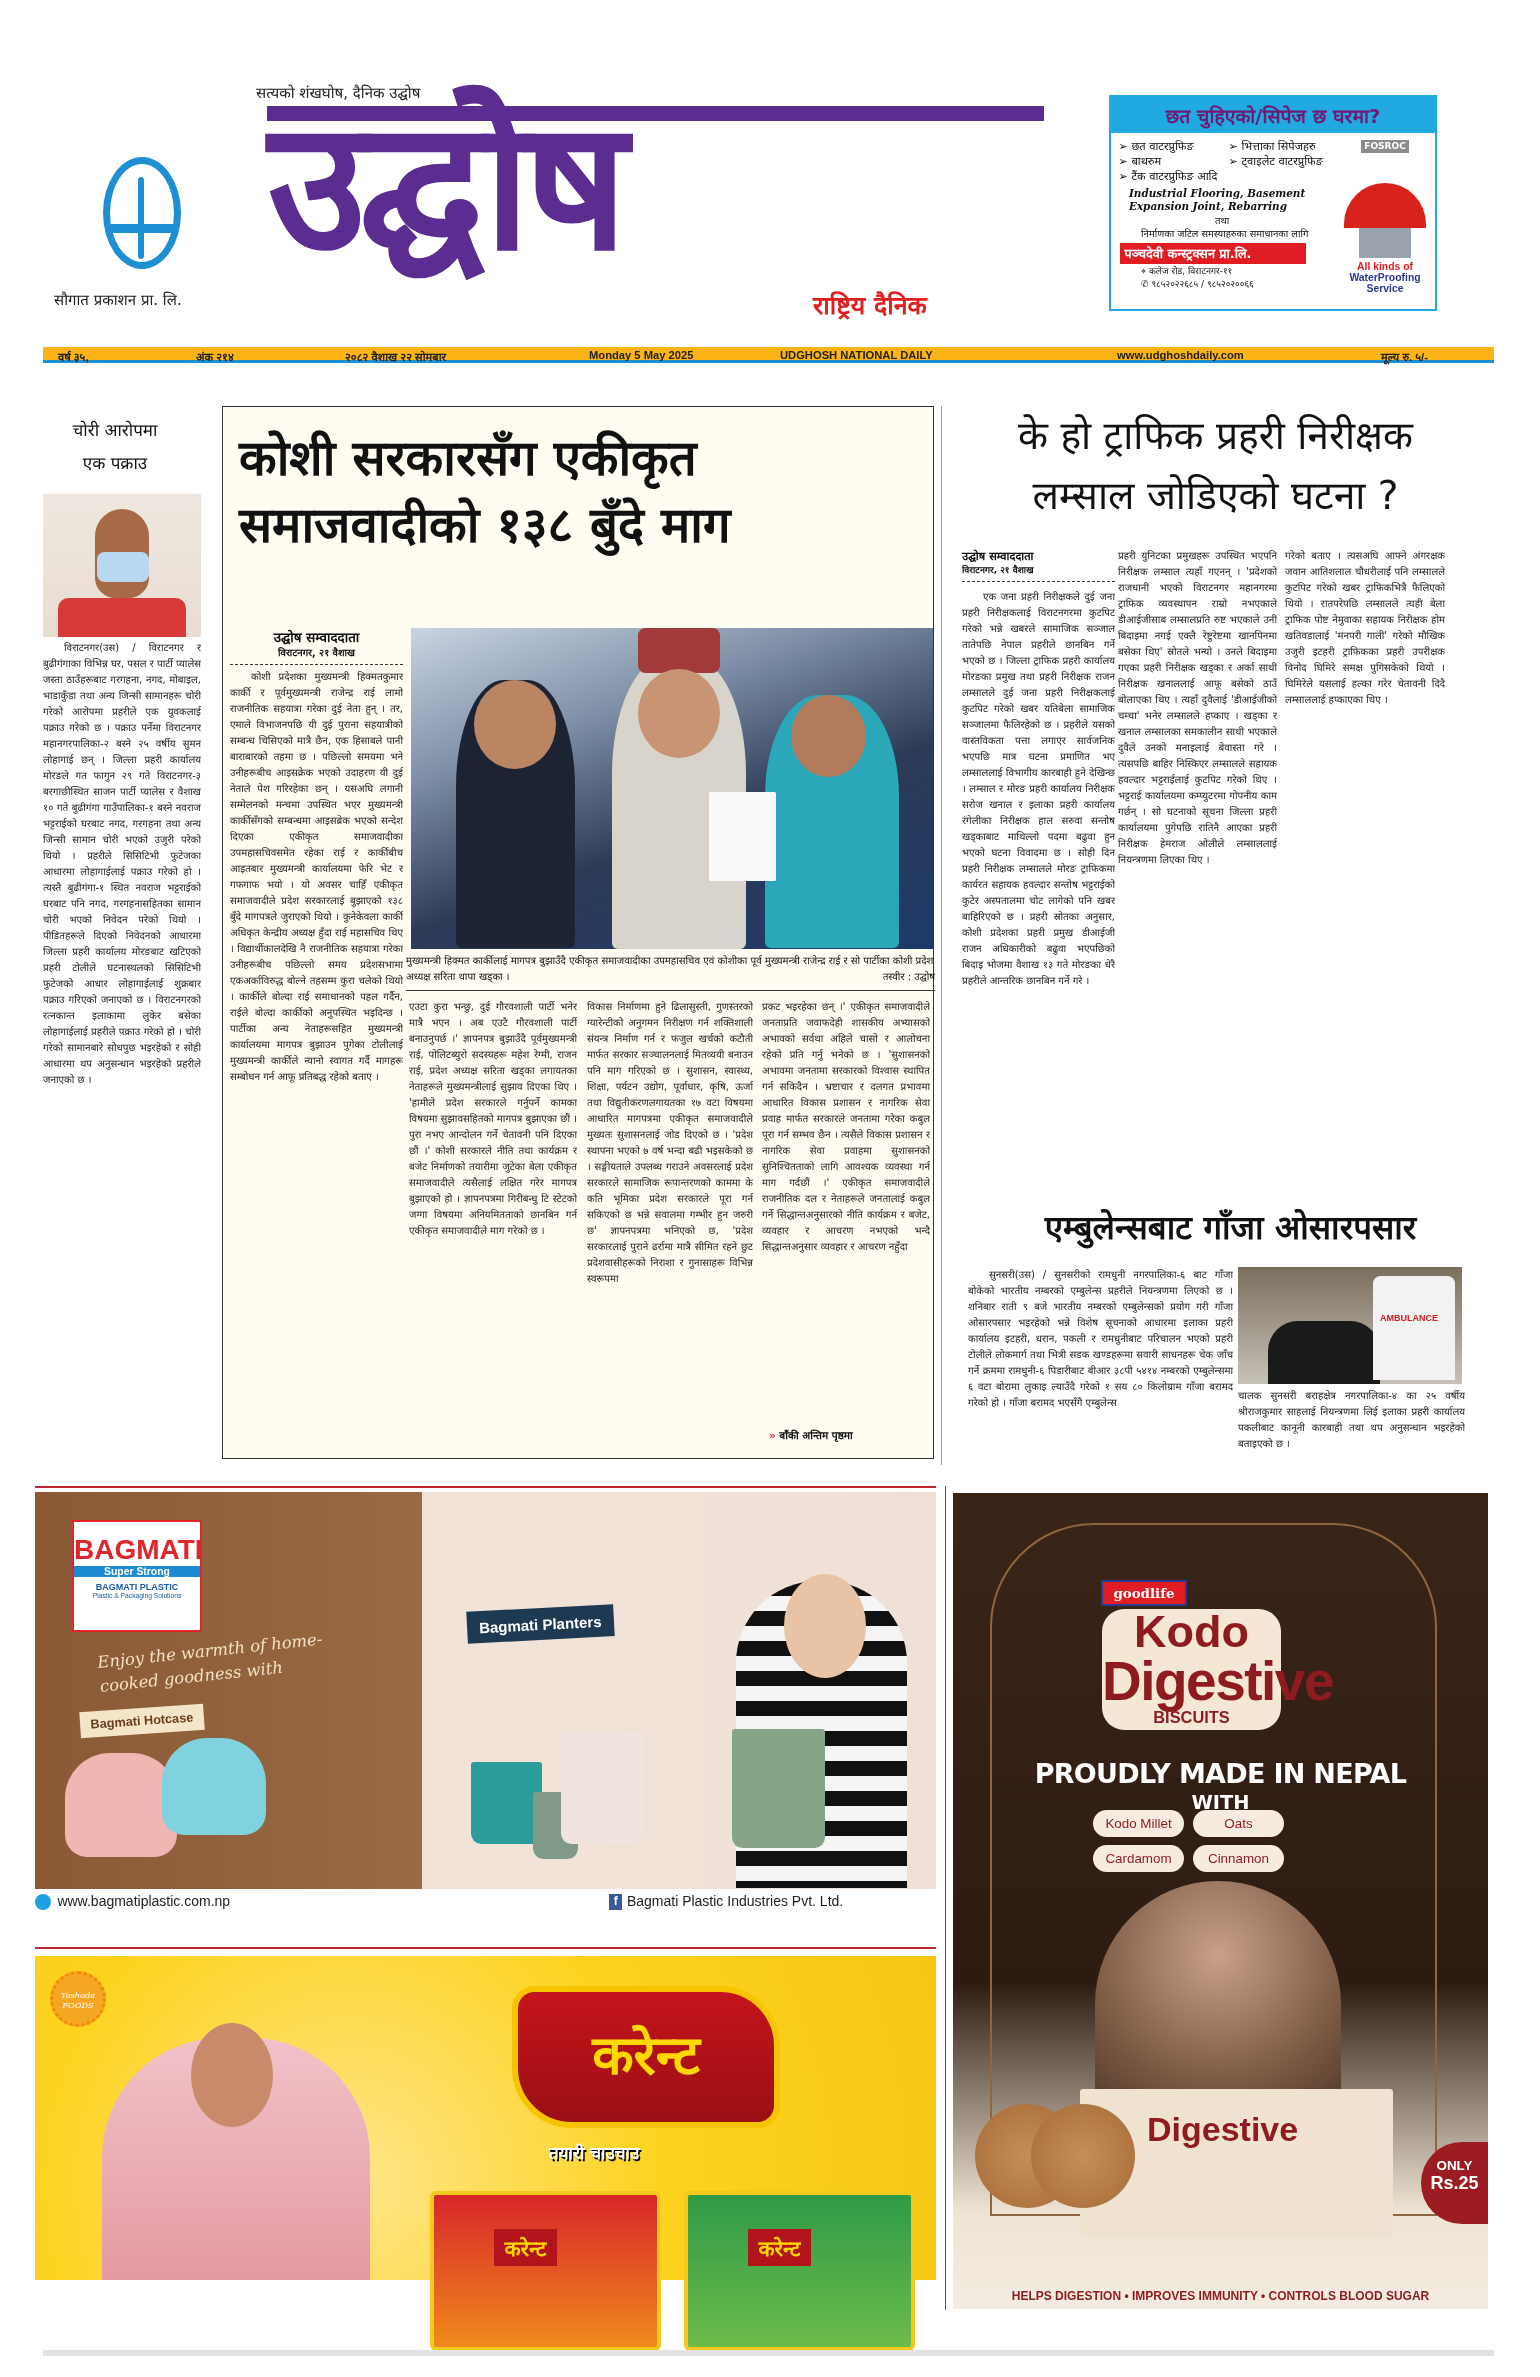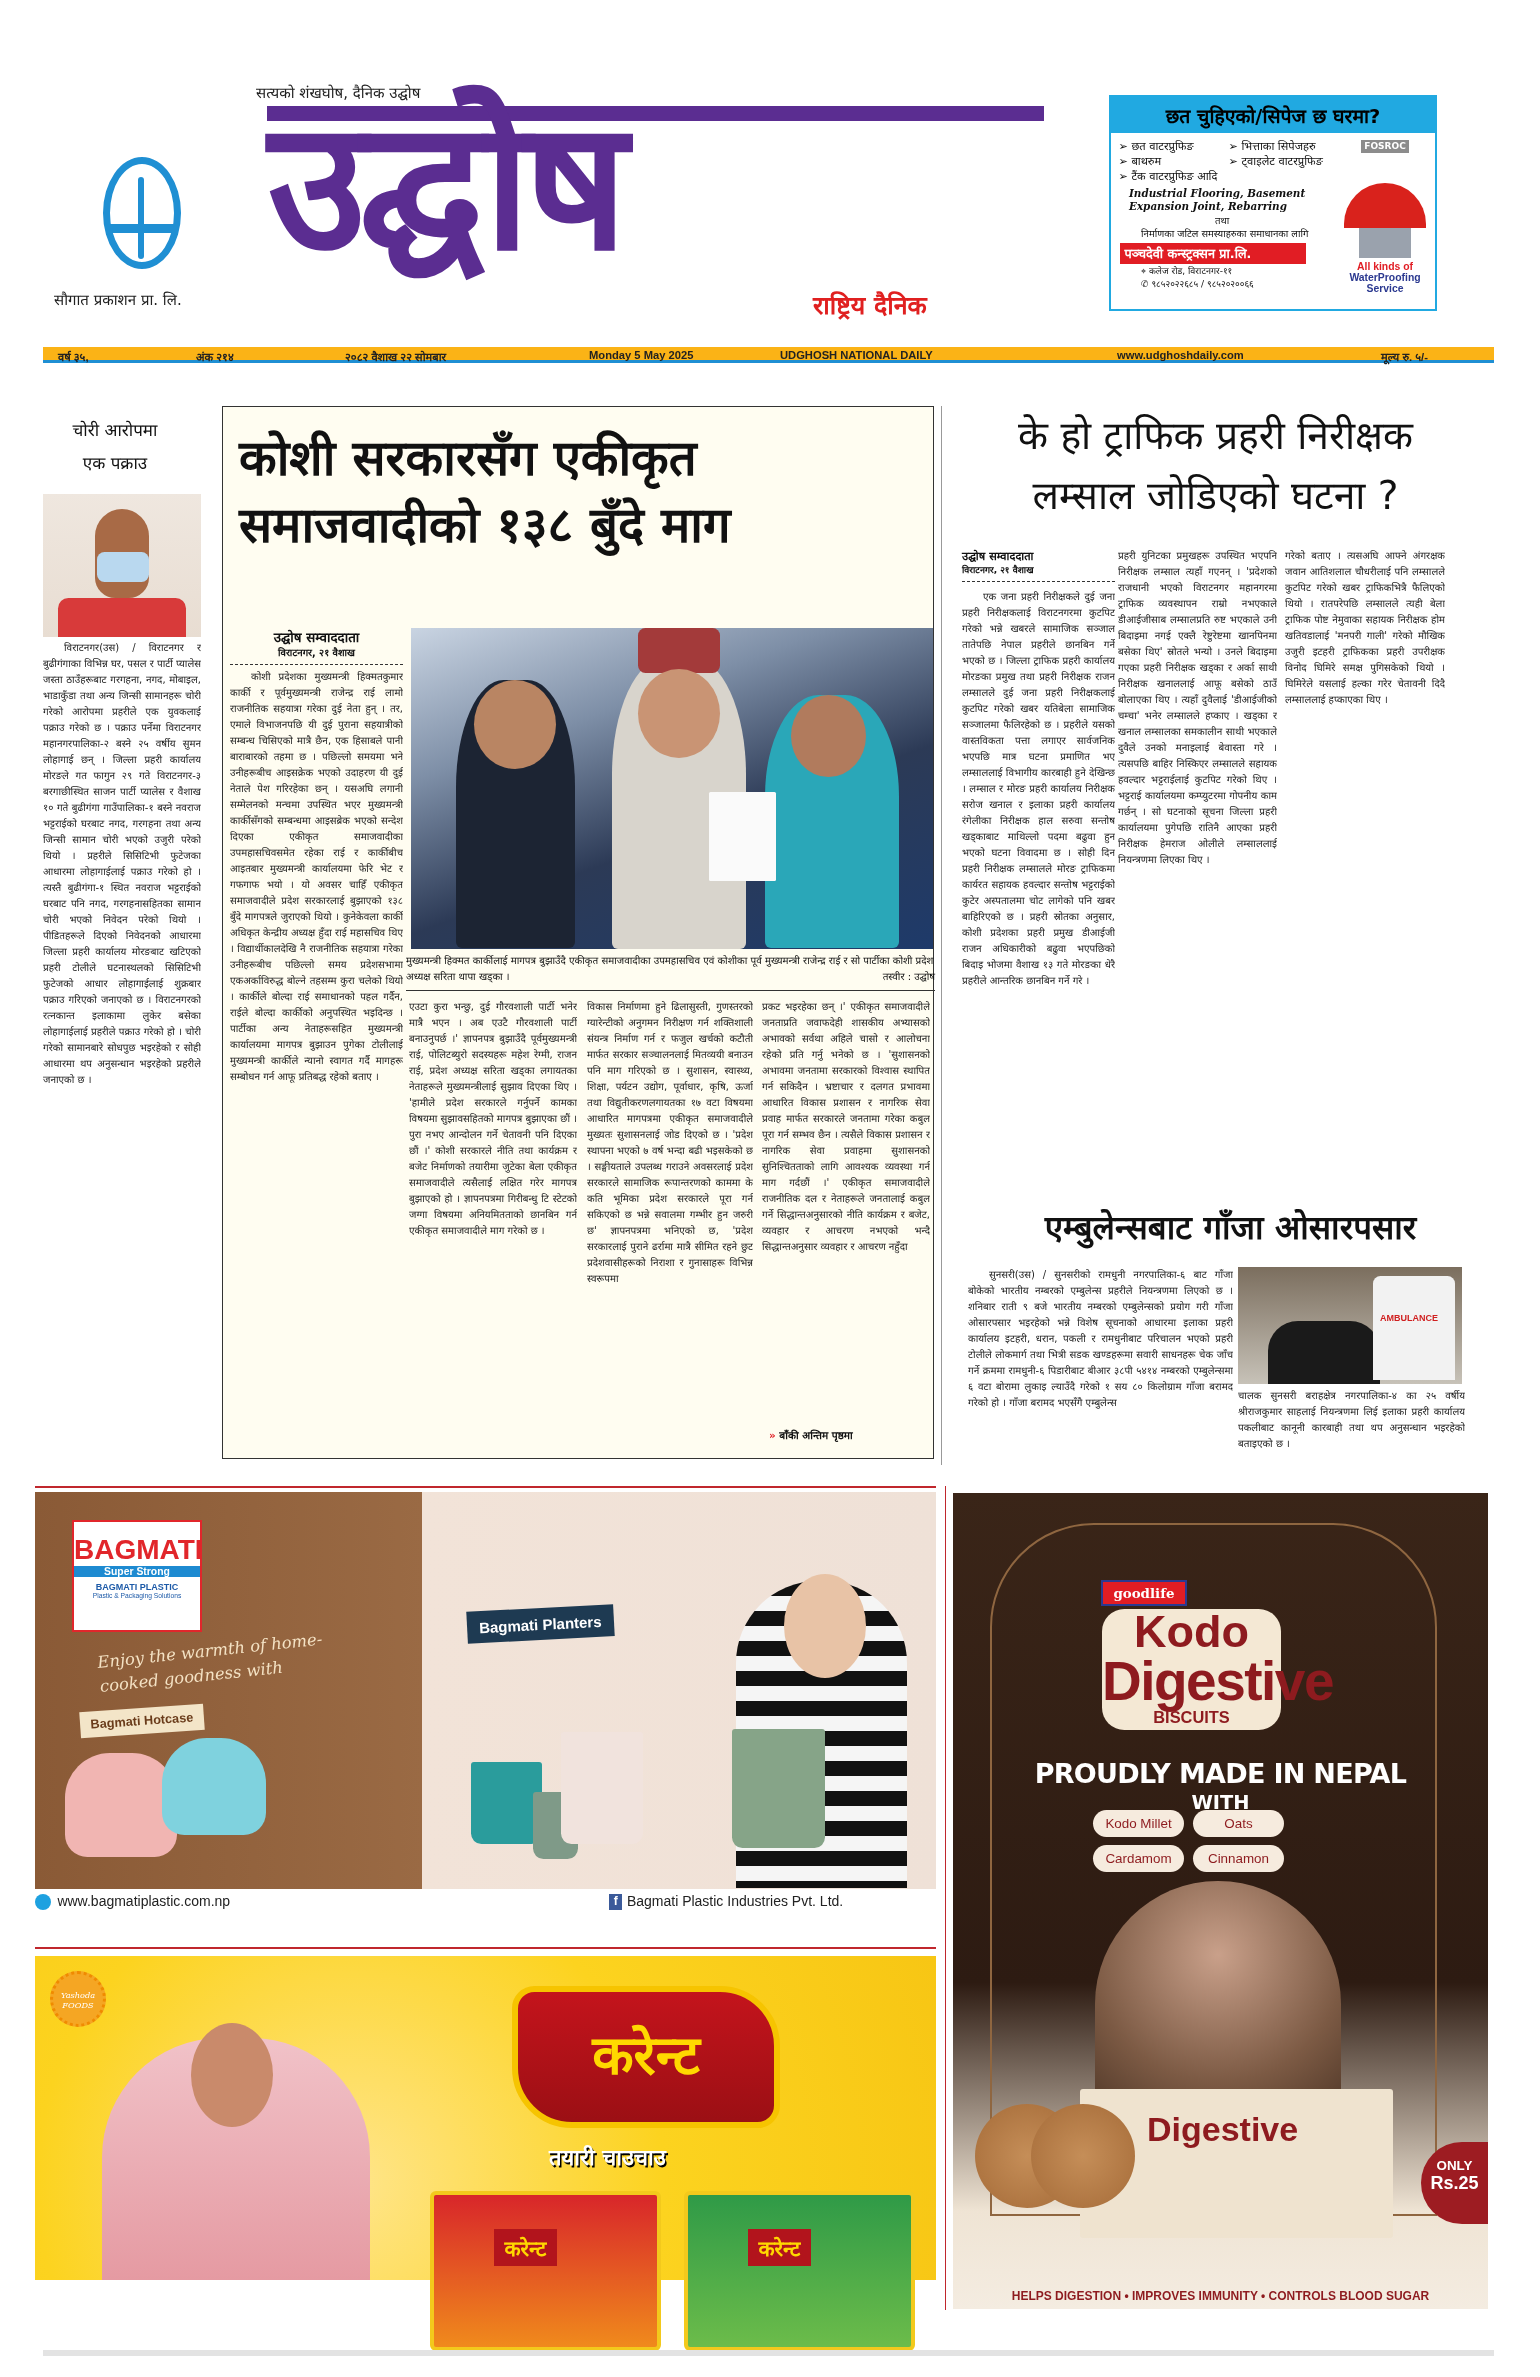--- a/index.html
+++ b/index.html
@@ -9,21 +9,21 @@
   #logo-circle{left:103px;top:157px;width:78px;height:112px;border:7.5px solid #1f8fd3;border-radius:50%}
   #logo-circle:before{content:"";position:absolute;left:0;right:0;top:60px;height:9px;background:#1f8fd3}
   #logo-circle:after{content:"";position:absolute;left:28px;top:13.4px;width:6px;height:82px;background:#1f8fd3;border-radius:3px}
   .publisher{left:54px;top:289px;font-size:15px;color:#222}
   .tagline{left:256px;top:82px;font-size:15px;color:#222}
   .masthead{left:268px;top:89px;font-family:"DejaVu Sans",sans-serif;font-weight:bold;font-size:179px;line-height:194px;color:#5b2d91;letter-spacing:-6px}
   .mast-bar{left:267px;top:106px;width:777px;height:15px;background:#5b2d91}
   .mast-sub{left:813px;top:287px;font-size:25px;color:#e02020;font-weight:bold}
   
   .topad{left:1109px;top:95px;width:328px;height:216px;border:2.2px solid #21a9e1;background:#fff}
-  .topad .hd{background:#21a9e1;color:#000000;font-weight:bold;font-size:19.4px;text-align:center;padding:4.5px 0}
+  .topad .hd{background:#21a9e1;color:#701a75;font-weight:bold;font-size:19.4px;text-align:center;padding:4.5px 0}
   .topad ul{list-style:none;font-size:11.2px;padding:4.5px 7.5px;columns:2;width:224px}
   .topad li:before{content:"➢ "}
   .topad .eng{font-family:"DejaVu Serif",serif;font-style:italic;font-weight:bold;font-size:10.4px;padding-left:18px;width:231px;line-height:13.4px}
   .topad .c{font-size:9.7px;text-align:left;padding-left:30px;width:231px}
   .topad .red{background:#e11d24;color:#fff;font-weight:bold;font-size:12.7px;margin:3px 0 0 9px;width:186px;padding:1.5px 4.5px}
   .topad .addr{font-size:9px;padding-left:30px}
   .topad .brand{position:absolute;right:9px;top:41px;width:82px;text-align:center}
   .fosroc{background:#8c8c8c;color:#fff;font-weight:bold;font-size:9px;padding:1.5px 3px;display:inline-block}
   .umbrella{width:82px;height:45px;border-radius:45px 45px 0 0;background:#d9221c;margin-top:30px}
   .house{width:52px;height:30px;background:#9aa2ad;margin:0 auto}
@@ -76,21 +76,21 @@
   .planter-badge{position:absolute;left:432px;top:116px;background:#1e3a52;color:#fff;font-weight:bold;font-size:15px;padding:7.5px 12px;transform:rotate(-3deg);font-family:"Liberation Sans",sans-serif}
   .woman{position:absolute;left:701px;top:89px;width:171px;height:307px;background:repeating-linear-gradient(#111 0 15px,#f5f5f5 15px 30px);border-radius:82px 82px 0 0}
   .woman:before{content:"";position:absolute;left:48px;top:-7.5px;width:82px;height:104px;border-radius:50%;background:#e8c3a6}
   .pl{position:absolute;bottom:45px;border-radius:3px 3px 10.4px 10.4px}
   .bag-foot{left:35px;top:1891px;width:901px;height:22.4px;font-family:"Liberation Sans",sans-serif;font-size:14px;color:#222}
   .globe{display:inline-block;width:16.4px;height:16.4px;border-radius:50%;background:#1ea1e0;vertical-align:middle;margin-right:6px}
   .fb{display:inline-block;width:13.4px;height:16.4px;background:#3b5a9a;color:#fff;font-weight:bold;font-size:12px;text-align:center;vertical-align:middle;margin-right:4.5px}
   .cur-ad{left:35px;top:1956px;width:901px;height:324px;background:radial-gradient(circle at 35% 70%,#ffe58a,#fcd31f 50%,#f7c614)}
   .yash{position:absolute;left:15px;top:15px;width:56px;height:56px;border-radius:50%;background:#f5a623;border:3px dotted #f08a00;color:#fff;font-size:8.2px;font-style:italic;text-align:center;padding-top:16.4px;font-family:"DejaVu Serif",serif}
   .cur-logo{position:absolute;left:477px;top:30px;width:268px;height:142px;background:linear-gradient(#c4141c,#9b0f14);border:6px solid #f6c400;border-radius:22.4px 60px 22.4px 60px;color:#ffd800;font-weight:bold;font-size:54px;text-align:center;line-height:127px}
-  .tayari{position:absolute;left:514px;top:185px;color:#fff;font-weight:bold;font-size:22px;text-shadow:1.5px 1.5px 0 #000}
+  .tayari{position:absolute;left:514px;top:185px;color:#fff;font-weight:bold;font-size:17px;text-shadow:1.5px 1.5px 0 #000}
   .girl{position:absolute;left:67px;top:82px;width:268px;height:242px;background:linear-gradient(#f1c2c8,#e59aa2);border-radius:119px 119px 0 0}
   .girl:before{content:"";position:absolute;left:89px;top:-15px;width:82px;height:104px;border-radius:50%;background:#c98a6b}
   .pack{position:absolute;top:235px;width:231px;height:160px;border:4.5px solid #f3c91c;border-radius:6px}
   .pack span{position:absolute;left:60px;top:34px;color:#ffd800;background:#b2141c;font-weight:bold;font-size:21px;padding:4.5px 10.4px}
   .kodo-ad{left:953px;top:1493px;width:535px;height:816px;background:linear-gradient(#3a2518,#2d1b12 60%,#efe4d4 88%,#f4ece1)}
   .kodo-ad .frame{position:absolute;left:37px;top:30px;width:447px;height:693px;border:2.2px solid #8f6640;border-radius:104px 104px 0 0}
   .goodlife{position:absolute;left:148px;top:87px;background:#e11d24;color:#fff;font-weight:bold;font-size:13.4px;padding:3px 10.4px;border:2.2px solid #2b3990;font-family:"DejaVu Serif",serif}
   .kodo-logo{position:absolute;left:112px;top:116px;width:179px;text-align:center;background:#f4e8d4;border-radius:22.4px;color:#8e1b1f;font-family:"Liberation Sans",sans-serif;font-weight:bold;line-height:1}
   .kodo-logo .k{font-size:45px}
   .kodo-logo .d{font-size:55px;letter-spacing:-1.5px}

